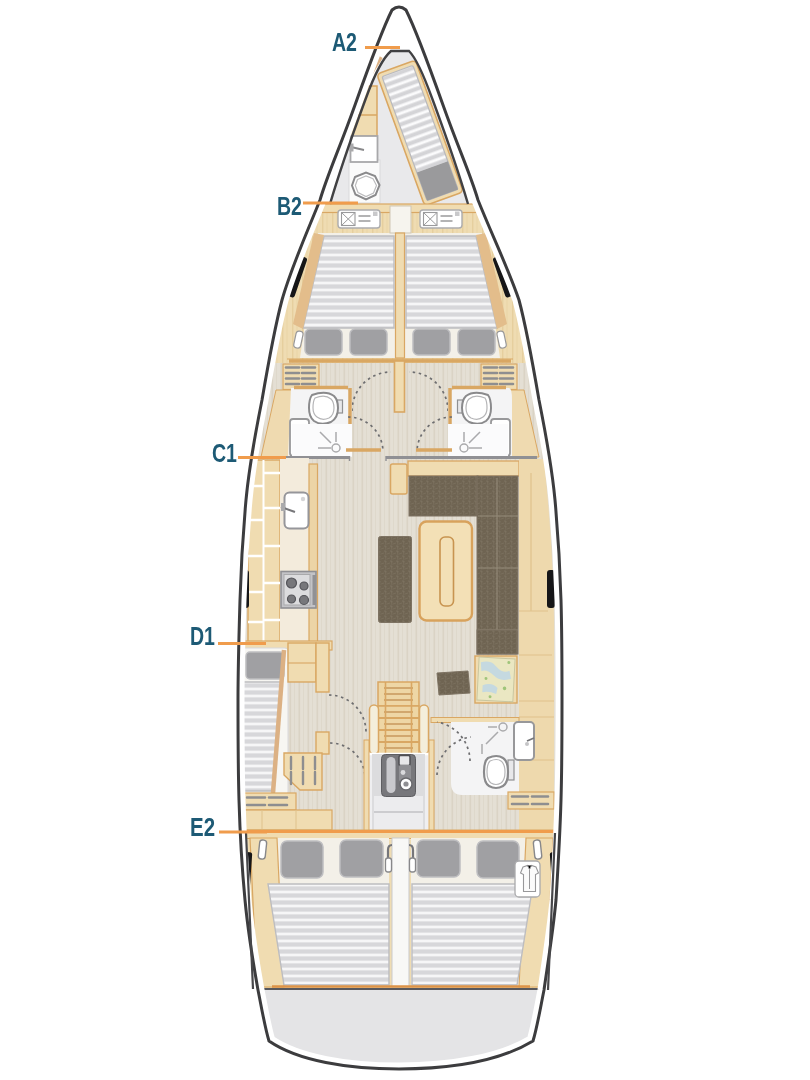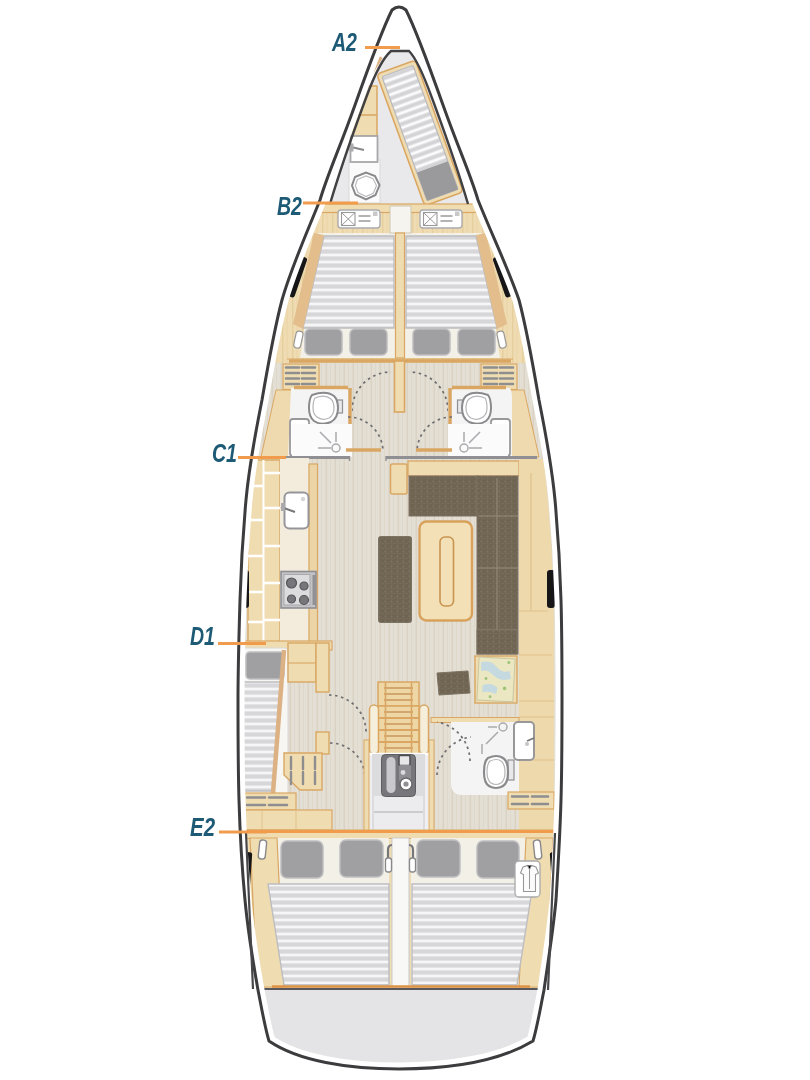--- a/index.html
+++ b/index.html
@@ -1,16 +1,16 @@
 <!DOCTYPE html>
 <html><head>
 <meta charset="utf-8">
 <style>
   html,body{margin:0;padding:0;background:#ffffff;}
-  .page{width:749px;height:1080px;position:relative;font-family:"Liberation Sans", sans-serif;font-style:italic;}
+  .page{width:749px;height:1080px;position:relative;font-family:"Liberation Sans", sans-serif;}
   svg{display:block;}
 </style>
 </head>
 <body>
 <div class="page">
 <svg width="810" height="1080" viewBox="0 0 810 1080">
 <defs>
 
   <pattern id="mat" width="8" height="7" patternUnits="userSpaceOnUse">
     <rect width="8" height="7" fill="#d7d7da"></rect>

